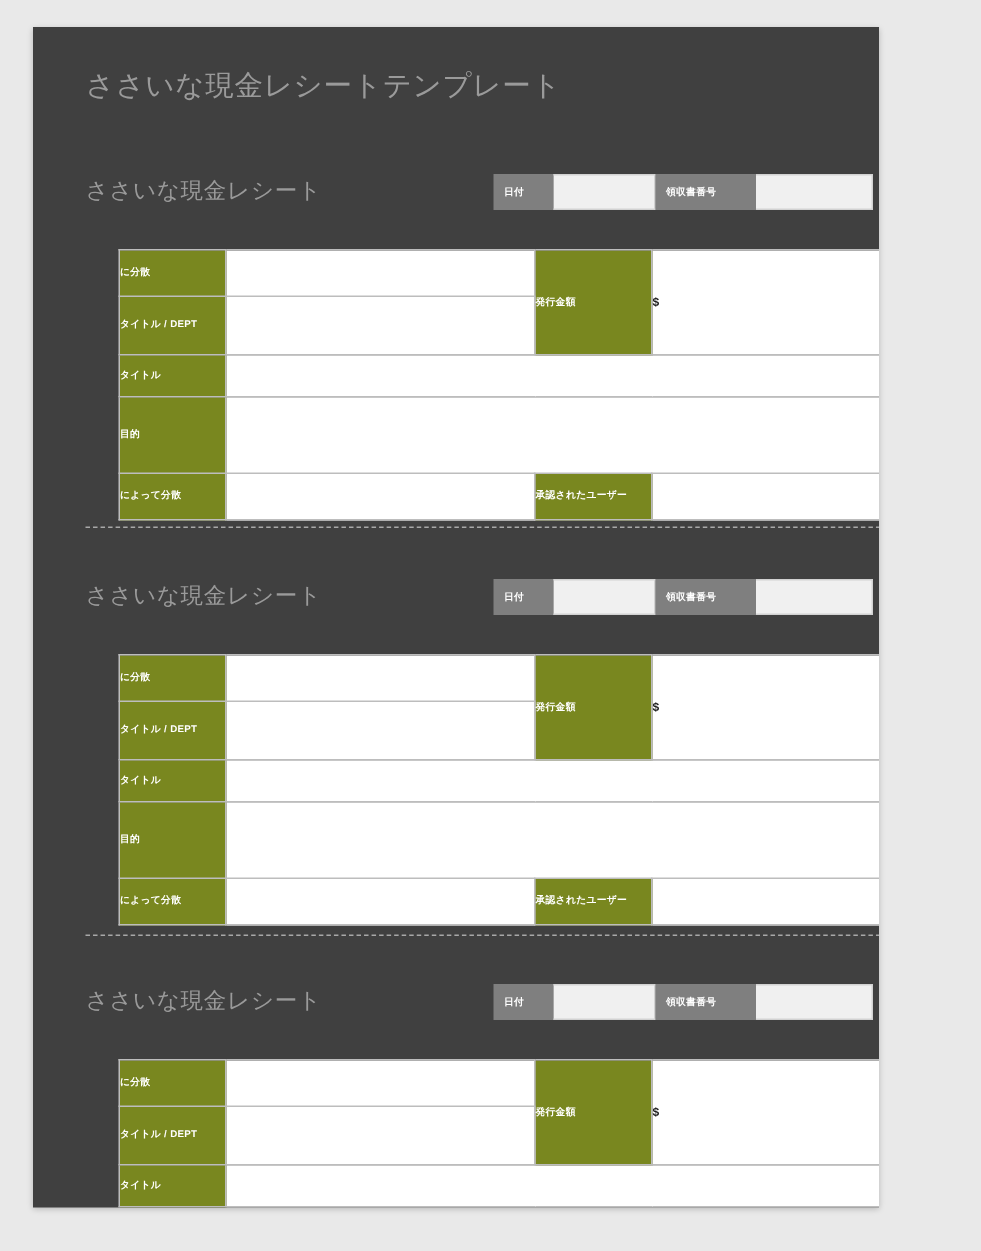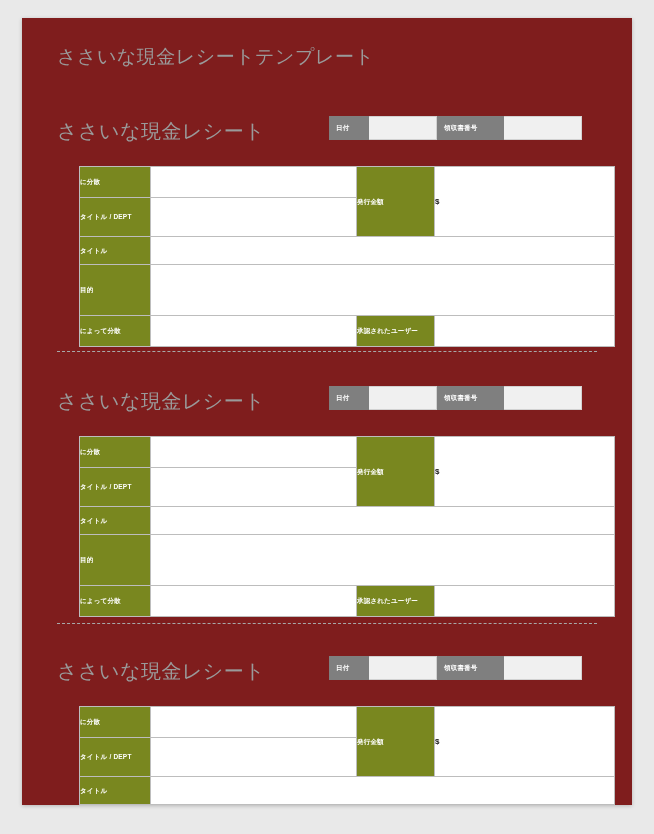--- a/index.html
+++ b/index.html
@@ -11,23 +11,23 @@
     height: 834px;
     background: #e9e9e9;
     font-family: "Liberation Sans", "DejaVu Sans", sans-serif;
     overflow: hidden;
   }
 
   .page {
     position: absolute;
     left: 22px;
     top: 18px;
-    width: 610px;
+    width: 564px;
     height: 787px;
-    background: #7f1d1d;
+    background: #404040;
     box-shadow: 0 1px 4px rgba(0,0,0,0.22);
     overflow: hidden;
   }
 
   .doc-title {
     position: absolute;
     left: 35px;
     top: 26px;
     font-family: "Liberation Serif", "DejaVu Serif", serif;
     font-size: 19px;
@@ -45,21 +45,21 @@
   .block-header {
     position: relative;
     height: 40px;
   }
 
   .section-title {
     position: absolute;
     left: 35px;
     top: 0px;
     font-family: "Liberation Serif", "DejaVu Serif", serif;
-    font-size: 20px;
+    font-size: 15px;
     color: #9a9a9a;
     letter-spacing: 0.5px;
     white-space: nowrap;
   }
 
   .meta-fields {
     position: absolute;
     left: 307px;
     top: -2px;
     display: flex;

